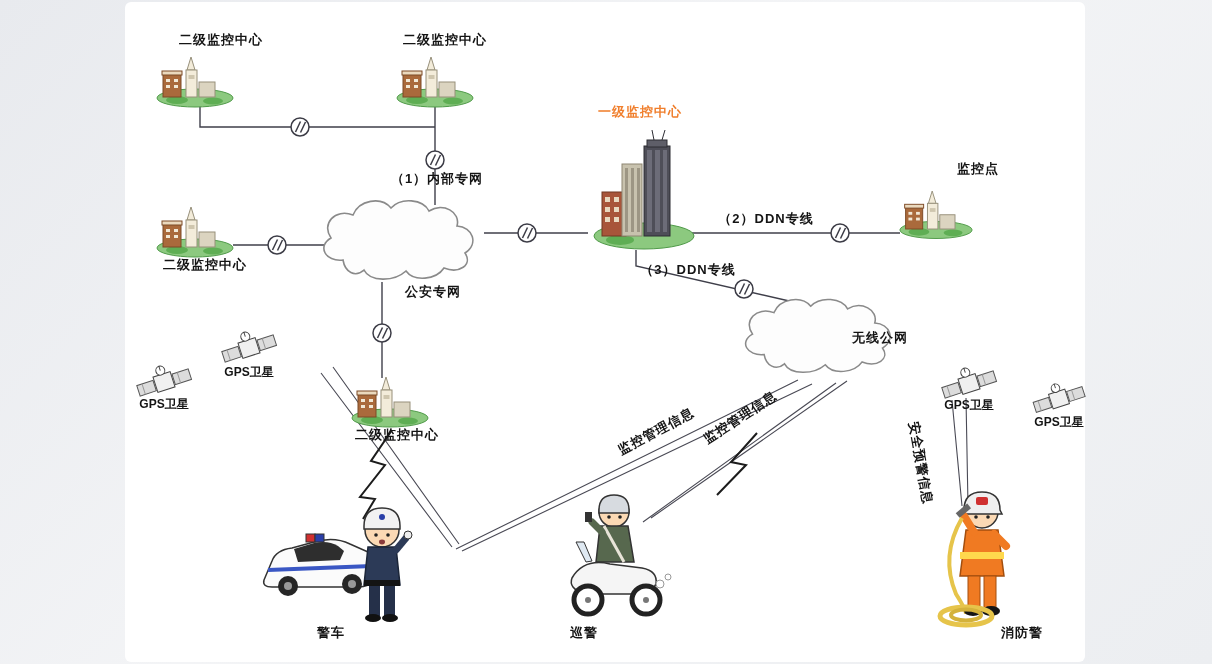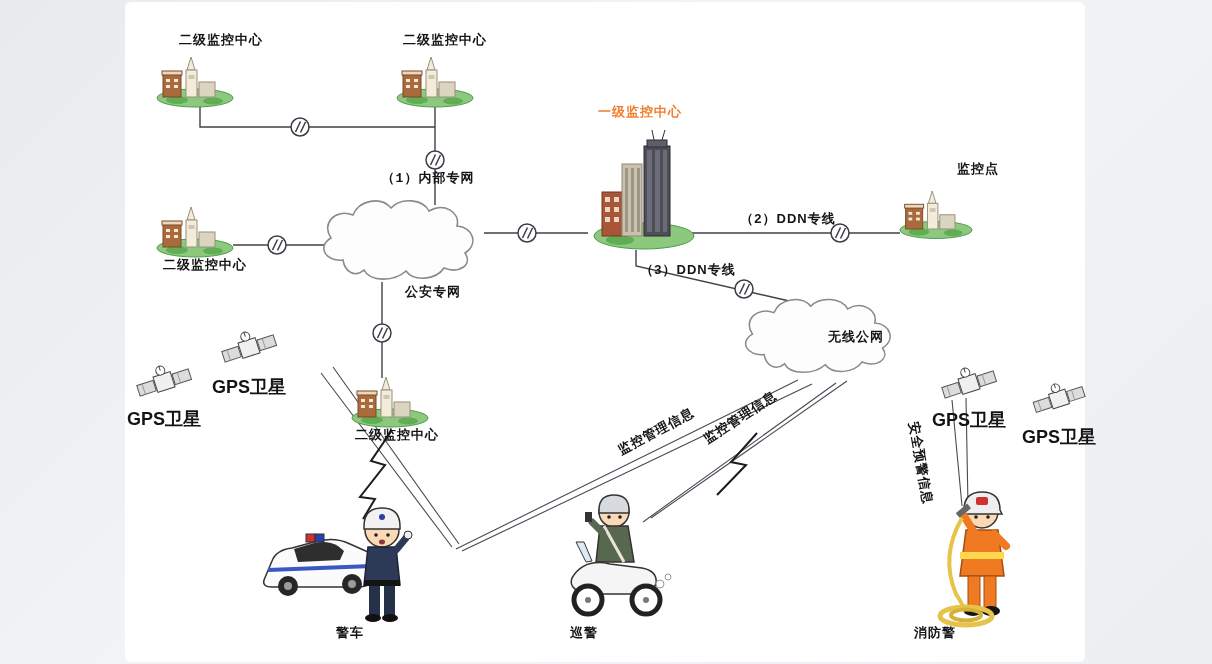--- a/index.html
+++ b/index.html
@@ -5,21 +5,21 @@
   html,body{margin:0;padding:0;}
   body{background:#eef0f3;font-family:"Liberation Sans",sans-serif;}
   #stage{position:relative;width:1212px;height:664px;overflow:hidden;
          background:linear-gradient(135deg,#e8eaee 0%,#f3f4f6 45%,#eceef1 100%);}
   #canvas{position:absolute;left:125px;top:2px;width:960px;height:660px;
           background:#ffffff;border-radius:6px;}
   #overlay{position:absolute;left:0;top:0;width:1212px;height:664px;}
   .lbl{position:absolute;transform:translateX(-50%);
        font-weight:bold;font-size:13px;color:#141414;
        white-space:nowrap;letter-spacing:1px;line-height:1;}
-  .lbl.small{font-size:18px;letter-spacing:0;margin-top:12px;}
+  .lbl.small{font-size:12px;letter-spacing:0;}
   .lbl.orange{color:#f07f2d;}
   .lbl.rot{transform:translate(-50%,-50%) rotate(var(--r));}
   .cloud{fill:#fdfdfd;stroke:#8a8a8a;stroke-width:1.6;}
   .wire{stroke:#3f3f4a;stroke-width:1.4;fill:none;}
   .beam{stroke:#4a4a55;stroke-width:1.1;fill:none;}
   .bolt{stroke:#1c1c1c;stroke-width:2;fill:none;stroke-linejoin:miter;}
 </style>
 </head>
 <body>
 
@@ -197,34 +197,34 @@
       <ellipse cx="47" cy="141" rx="9" ry="5" fill="#151515"></ellipse>
       <ellipse cx="65" cy="141" rx="9" ry="5" fill="#151515"></ellipse>
       <ellipse cx="40" cy="146" rx="26" ry="9" fill="none" stroke="#e6c44a" stroke-width="5"></ellipse>
       <ellipse cx="40" cy="145" rx="15" ry="5.5" fill="none" stroke="#d4b23a" stroke-width="4"></ellipse>
     </g>
   </svg>
 
   <div class="lbl" style="left:221px;top:33px;">二级监控中心</div>
   <div class="lbl" style="left:445px;top:33px;">二级监控中心</div>
   <div class="lbl orange" style="left:640px;top:105px;">一级监控中心</div>
-  <div class="lbl" style="left:428px;top:172px;font-family:Liberation Mono, monospace;">（1）内部专网</div>
+  <div class="lbl" style="left:437px;top:172px;">（1）内部专网</div>
   <div class="lbl" style="left:205px;top:258px;">二级监控中心</div>
   <div class="lbl" style="left:433px;top:237px;margin-top:48px;">公安专网</div>
-  <div class="lbl" style="left:766px;top:212px;margin-left:22px;">（2）DDN专线</div>
+  <div class="lbl" style="left:766px;top:212px;">（2）DDN专线</div>
   <div class="lbl" style="left:930px;top:162px;margin-left:48px;">监控点</div>
   <div class="lbl" style="left:688px;top:263px;">（3）DDN专线</div>
-  <div class="lbl" style="left:856px;top:331px;font-family:Liberation Mono, monospace;">无线公网</div>
+  <div class="lbl" style="left:880px;top:331px;">无线公网</div>
   <div class="lbl" style="left:397px;top:428px;">二级监控中心</div>
 
   <div class="lbl small" style="left:164px;top:398px;">GPS卫星</div>
   <div class="lbl small" style="left:249px;top:366px;">GPS卫星</div>
   <div class="lbl small" style="left:969px;top:399px;">GPS卫星</div>
   <div class="lbl small" style="left:1059px;top:416px;">GPS卫星</div>
 
-  <div class="lbl" style="left:350px;top:626px;text-align:center;">警车</div>
+  <div class="lbl" style="left:331px;top:626px;text-align:center;">警车</div>
   <div class="lbl" style="left:584px;top:626px;">巡警</div>
-  <div class="lbl" style="left:935px;top:626px;">消防警</div>
+  <div class="lbl" style="left:1022px;top:626px;">消防警</div>
 
   <div class="lbl rot" style="left:656px;top:431px;--r:-28deg;">监控管理信息</div>
   <div class="lbl rot" style="left:740px;top:417px;--r:-33deg;">监控管理信息</div>
   <div class="lbl rot" style="left:921px;top:463px;--r:80deg;">安全预警信息</div>
 </div>
 
 </body></html>

